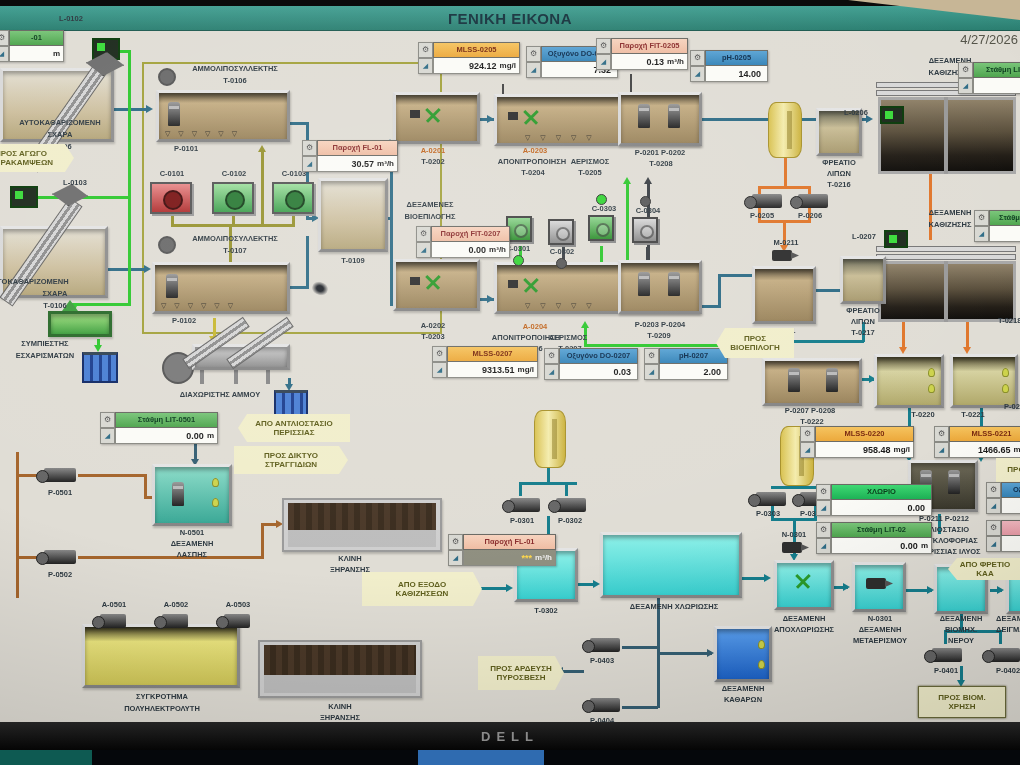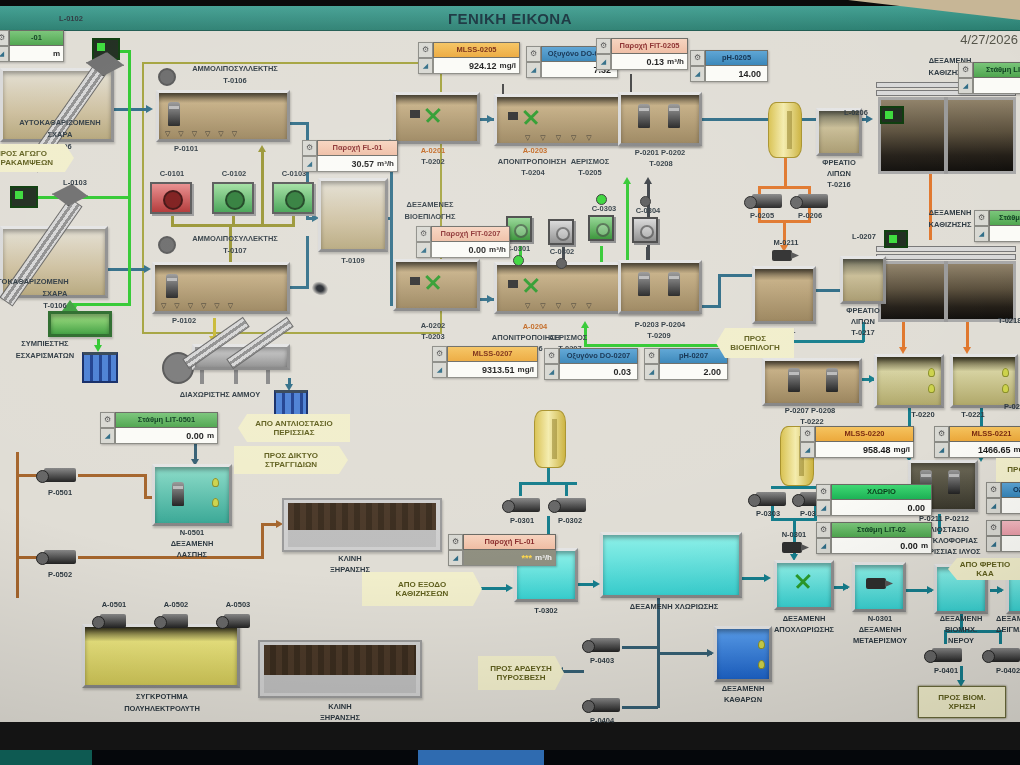--- a/index.html
+++ b/index.html
@@ -804,17 +804,20 @@
     <div class="tk liq-blue" style="left:714px;top:620px;width:58px;height:56px"></div>
     <i class="drop" style="left:758px;top:634px"></i>
     <i class="drop" style="left:758px;top:654px"></i>
     <div class="lb" style="left:710px;top:678px;width:66px">ΔΕΞΑΜΕΝΗ</div>
     <div class="lb" style="left:714px;top:689px;width:58px">ΚΑΘΑΡΩΝ</div>
     <div class="flag r" style="left:478px;top:650px;width:86px;height:34px">ΠΡΟΣ ΑΡΔΕΥΣΗ ΠΥΡΟΣΒΕΣΗ</div>
 
     <div class="glare"></div>
   </div>
 
+  <div class="bezel-bot">
+    <span class="dell">DELL</span>
+  </div>
   <div class="deskbar">
     <div class="seg1"></div>
     <div class="seg2"></div>
   </div>
 </div>
 
 </body></html>

